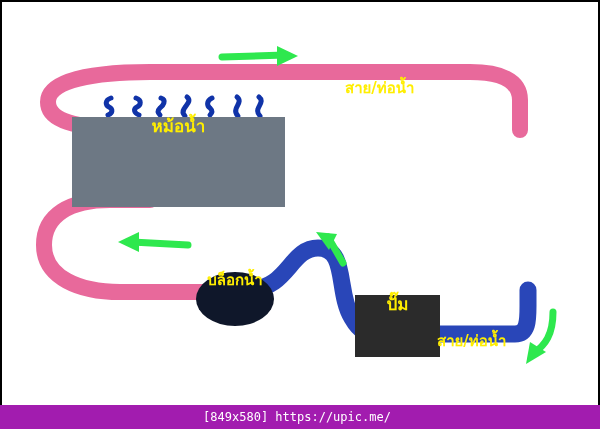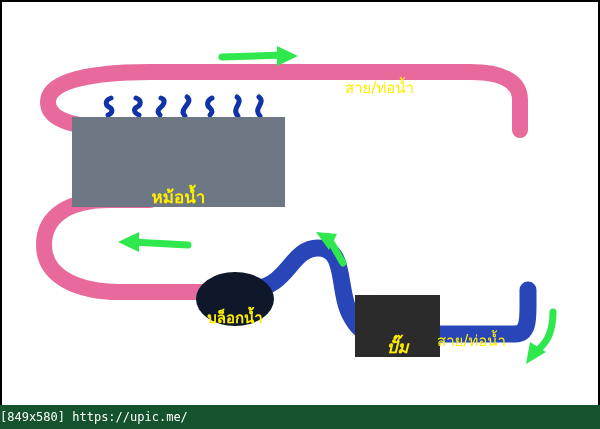--- a/index.html
+++ b/index.html
@@ -28,21 +28,21 @@
   }
   #canvas {
     position: absolute;
     left: 0; top: 0;
     width: 600px;
     height: 429px;
   }
   .node-box {
     position: absolute;
     display: flex;
-    align-items: flex-end;
+    align-items: flex-start;
     justify-content: center;
     box-sizing: border-box;
   }
   .node-label {
     font-family: "DejaVu Sans", sans-serif;
     font-weight: bold;
     color: #ffee00;
     text-align: center;
     line-height: 1.1;
   }
@@ -56,50 +56,50 @@
     left: 489px; top: 118px;
     width: 62px; height: 175px;
     background: #2c71b6;
   }
   #tank-box .node-label { font-size: 17px; }
   #pump-box {
     left: 355px; top: 295px;
     width: 85px; height: 62px;
     background: #2b2b2b;
   }
-  #pump-box .node-label { font-size: 17px; font-style: italic; }
+  #pump-box .node-label { font-size: 17px; }
   #block-ellipse {
     left: 196px; top: 272px;
     width: 78px; height: 54px;
     background: #0f172a;
     border-radius: 50%;
   }
   #block-ellipse .node-label { font-size: 15px; }
 
   .pipe-label {
     position: absolute;
     font-family: "DejaVu Sans", sans-serif;
-    font-weight: normal;
+    font-weight: bold;
     color: #ffee00;
     font-size: 15px;
     white-space: nowrap;
   }
   #pipe-label-top { left: 345px; top: 76px; }
   #pipe-label-bottom { left: 437px; top: 329px; }
 
   #watermark-bar {
     position: absolute;
     left: 0;
     bottom: 0;
     width: 600px;
     height: 24px;
-    background: #14532d;
+    background: #a21caf;
     display: flex;
     align-items: center;
-    justify-content: flex-start;
+    justify-content: center;
     box-sizing: border-box;
     padding-right: 6px;
   }
   #watermark-text {
     color: #ffffff;
     font-family: "DejaVu Sans Mono", monospace;
     font-size: 12px;
     letter-spacing: 0px;
     white-space: nowrap;
   }

